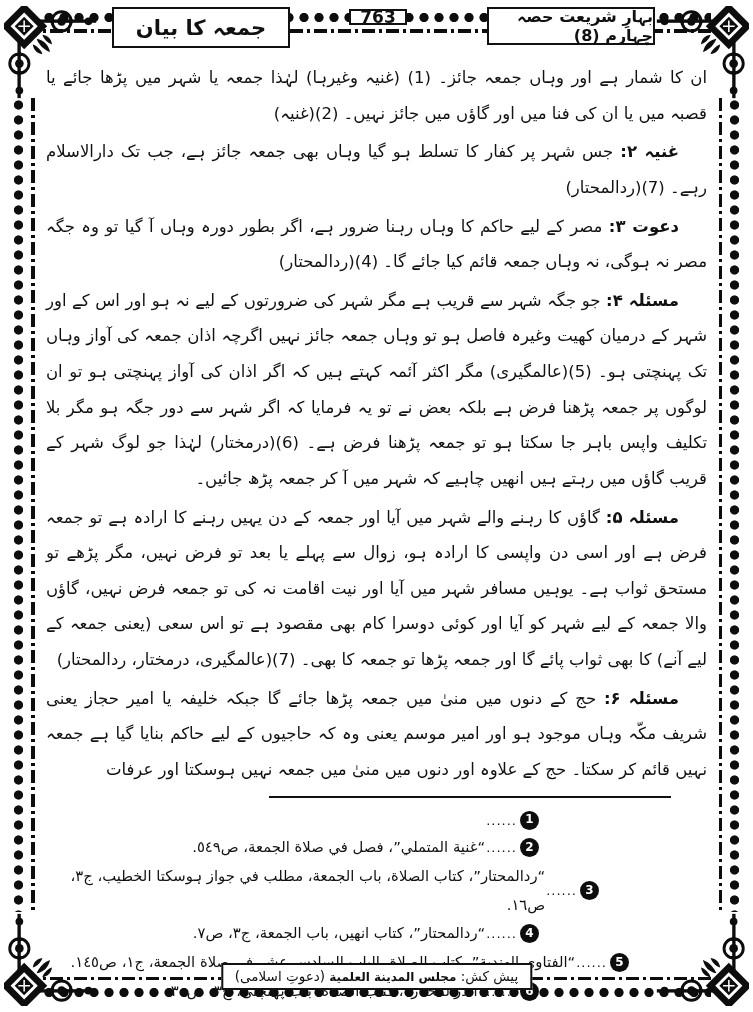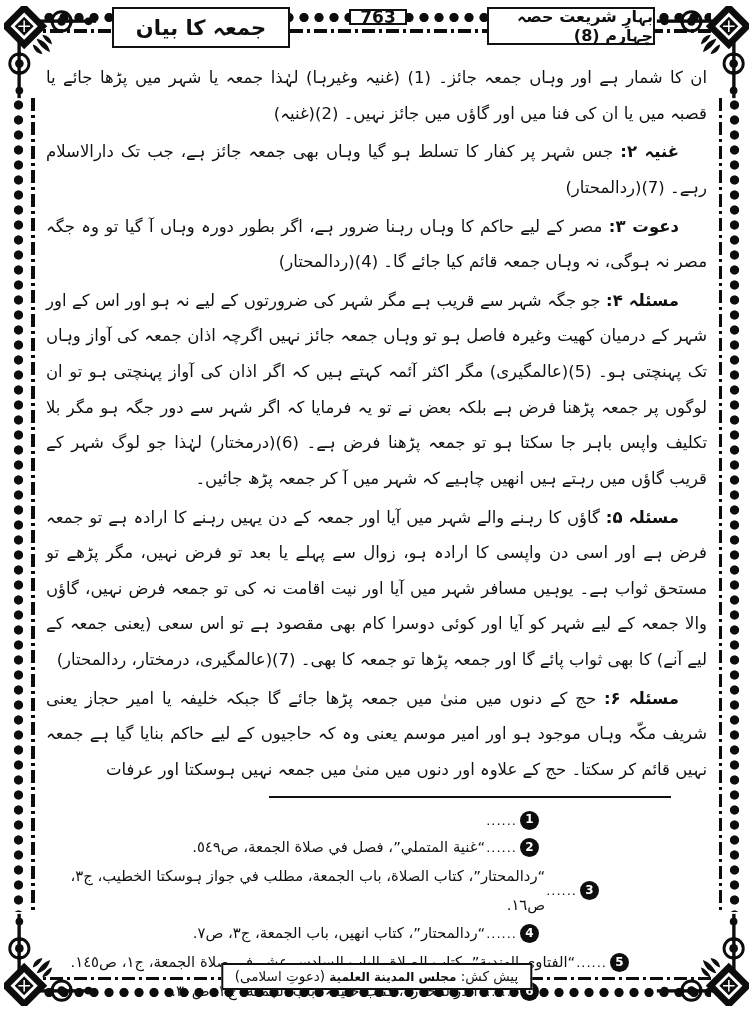--- a/index.html
+++ b/index.html
@@ -249,21 +249,21 @@
         <span>“ردالمحتار”، كتاب انھیں، باب الجمعة، ج٣، ص٧.</span>
       </div>
       <div class="fn-row" style="padding-right:60px;">
         <span class="fn-marker">5</span>
         <span class="fn-leader">......</span>
         <span>“الفتاوى الهندية”، كتاب الصلاة، الباب السادس عشر في صلاة الجمعة، ج١، ص١٤٥.</span>
       </div>
       <div class="fn-row" style="padding-right:150px;">
         <span class="fn-marker">6</span>
         <span class="fn-leader">......</span>
-        <span>“الدرالمختار”، كتاب خلیفہ، باب الجمعة، ج٣، ص٣٠.</span>
+        <span>“الدرالمختار”، كتاب الصلاة، باب پہنچتی، ج٣، ص٣٠.</span>
       </div>
       <div class="fn-row" style="padding-right:60px;">
 
         <span class="fn-leader">......</span>
         <span>“الفتاوى الهندية”، كتاب الصلاة، الباب السادس عشر في صلاة الجمعة، ج١، ص١٤٥.</span>
       </div>
 
     </div>
   </div>
 

